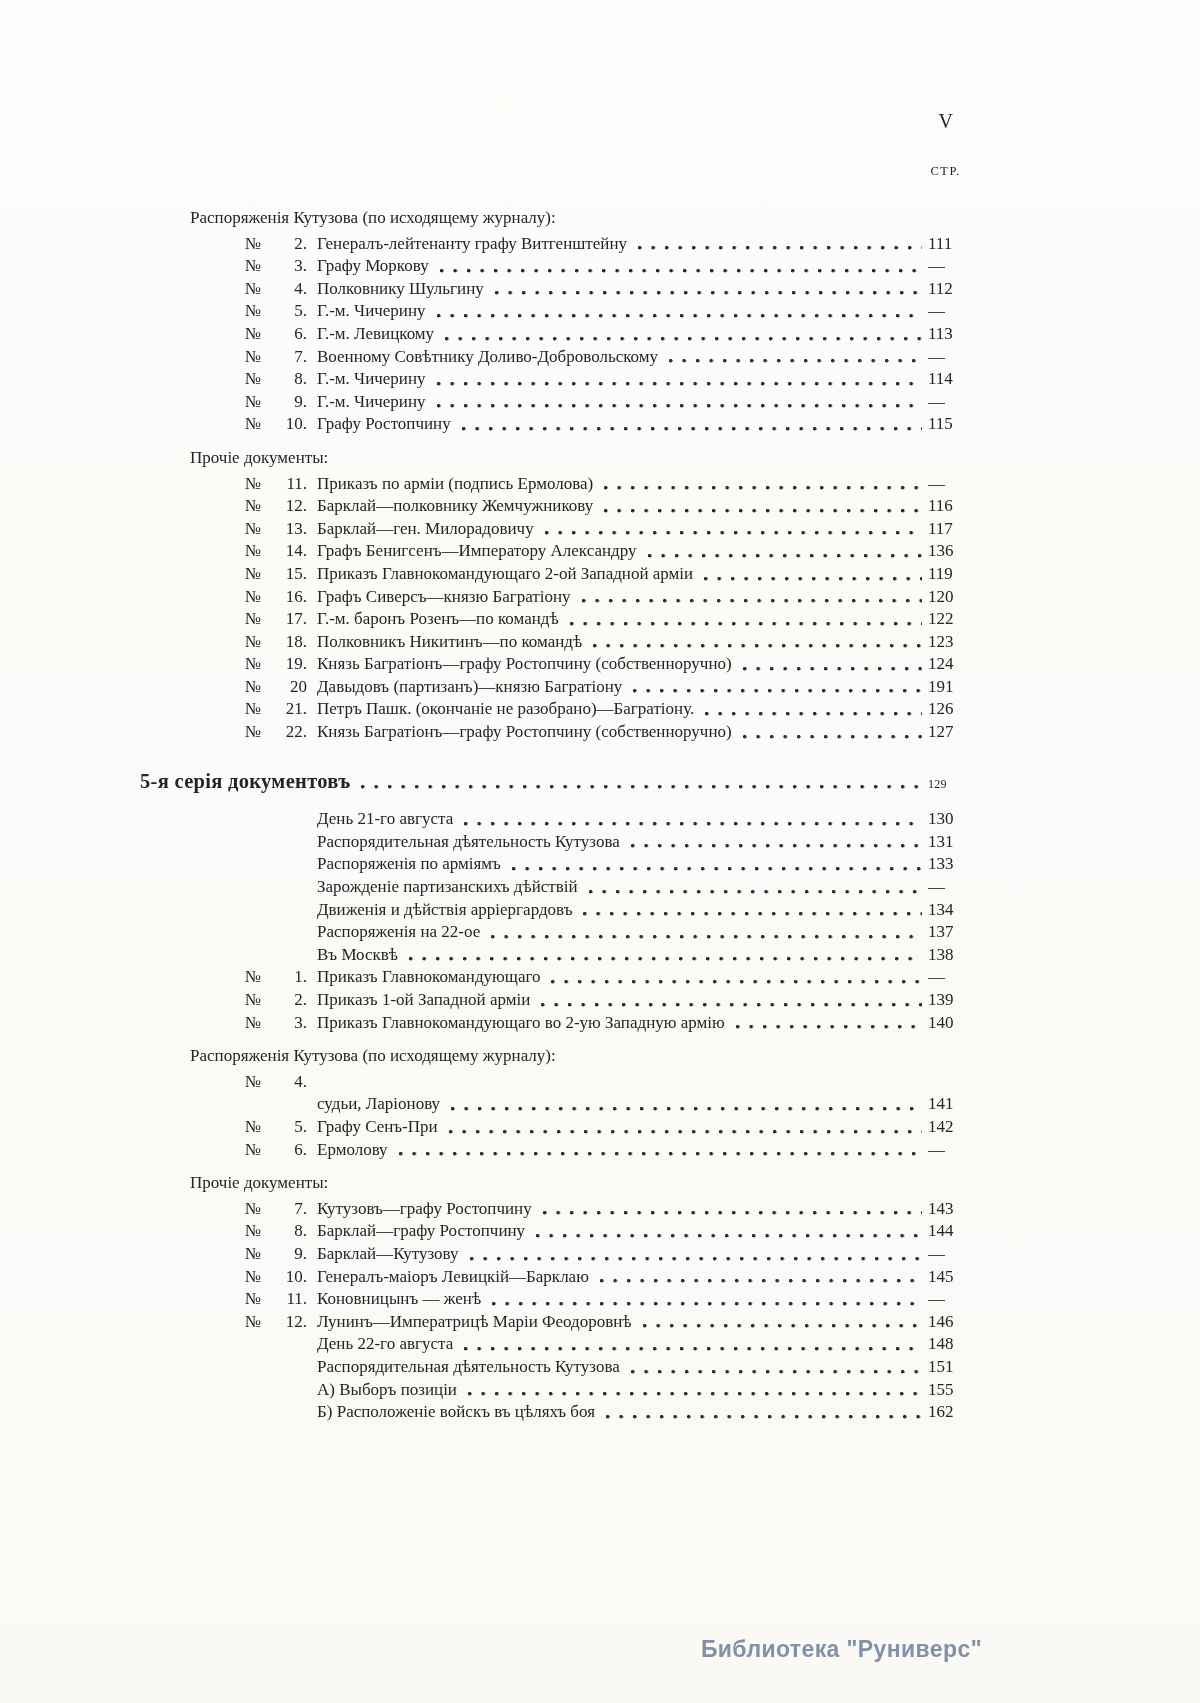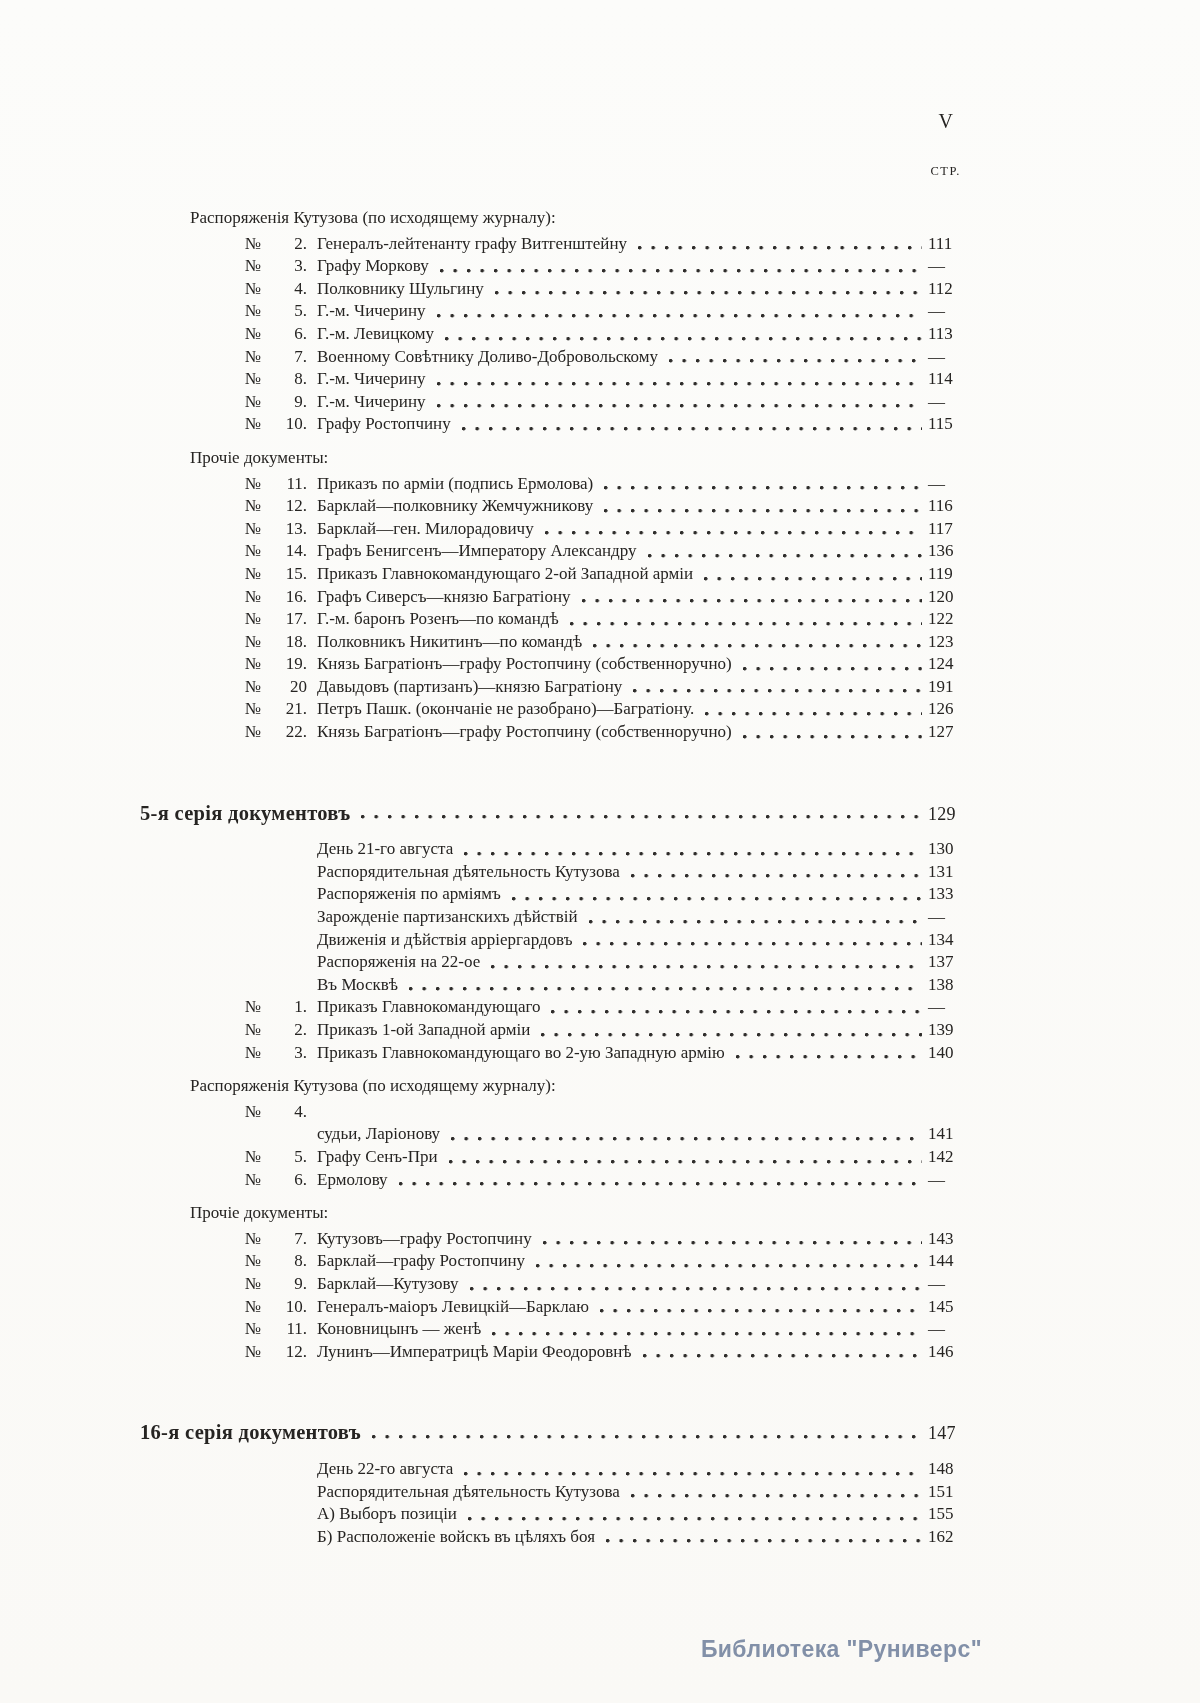--- a/index.html
+++ b/index.html
@@ -36,28 +36,28 @@
     padding-left:50px;
     font-size:17px; line-height:22.6px;
     margin:11px 0 3px;
   }
 
   .series-row {
     font-size:20.5px; font-weight:bold;
     margin:26px 0 13px;
     letter-spacing:0.3px;
   }
-  .series-row .pg { font-size:18px; font-weight:normal; }
+  .series-row .pg { font-size:12px; font-weight:normal; }
 
   .num { flex:0 0 62px; display:flex; align-items:baseline; }
   .nsym { flex:0 0 auto; }
   .nval { flex:1 1 auto; text-align:right; }
 
   .title { margin-left:10px; }
-  .series-title { margin-left:0;margin-top:32px; }
+  .series-title { margin-left:0; }
 
   .leader {
     flex:1 1 auto; min-width:14px;
     align-self:flex-end;
     height:4px; margin:0 6px 5px 11px;
     background-image:radial-gradient(circle at 1.7px 1.7px, #2e2c2a 1.5px, transparent 2.1px);
     background-size:13.5px 4px;
     background-repeat:repeat-x;
   }
   .series-row .leader { margin-bottom:6px; }
@@ -437,25 +437,20 @@
             <span class="num">
               <span class="nsym">№ </span>
               <span class="nval">12.</span>
             </span>
             <span class="title">Лунинъ—Императрицѣ Маріи Феодоровнѣ</span>
             <span class="leader"></span>
             <span class="pg">146</span>
           </div>
         </section>
         <section class="toc-section series">
-          <div class="row series-row">
-            <span class="series-title">16-я серія документовъ</span>
-            <span class="leader"></span>
-            <span class="pg">147</span>
-          </div>
           <div class="row entry-row">
             <span class="num"></span>
             <span class="title">День 22-го августа</span>
             <span class="leader"></span>
             <span class="pg">148</span>
           </div>
           <div class="row entry-row">
             <span class="num"></span>
             <span class="title">Распорядительная дѣятельность Кутузова</span>
             <span class="leader"></span>

